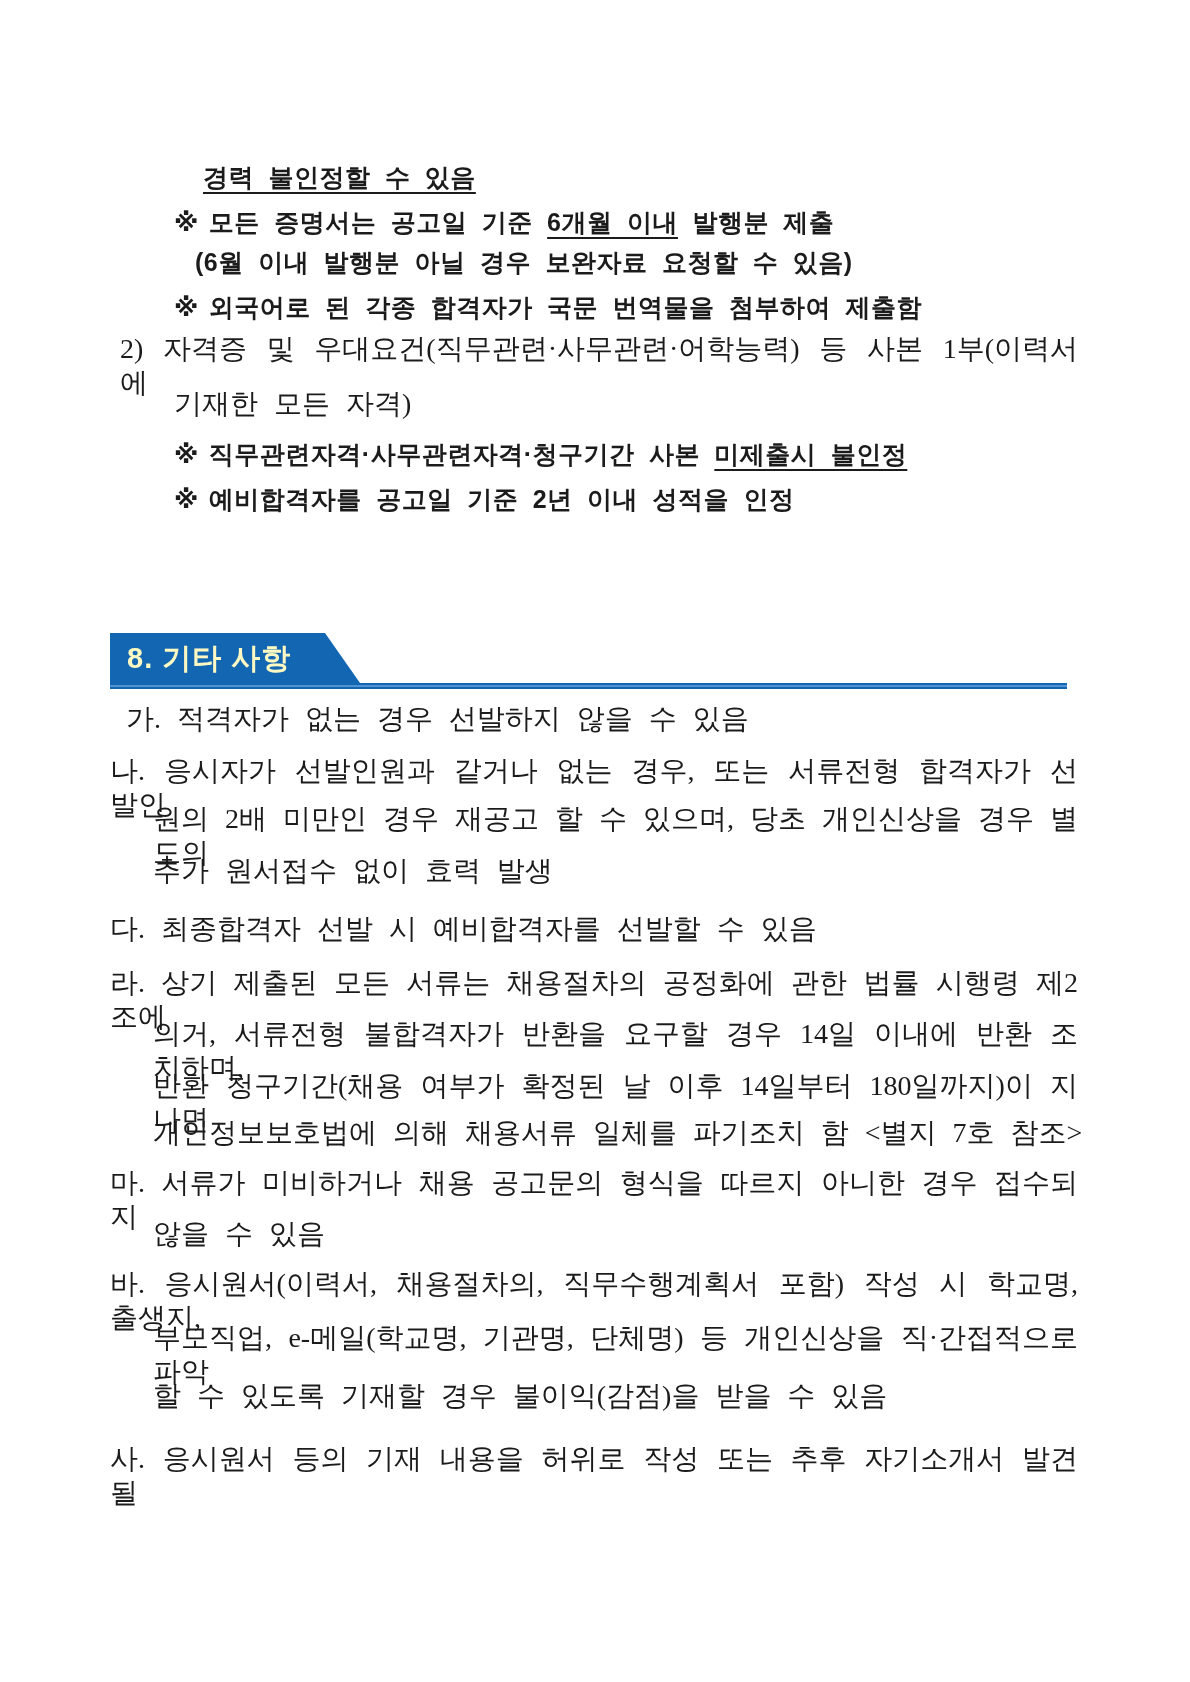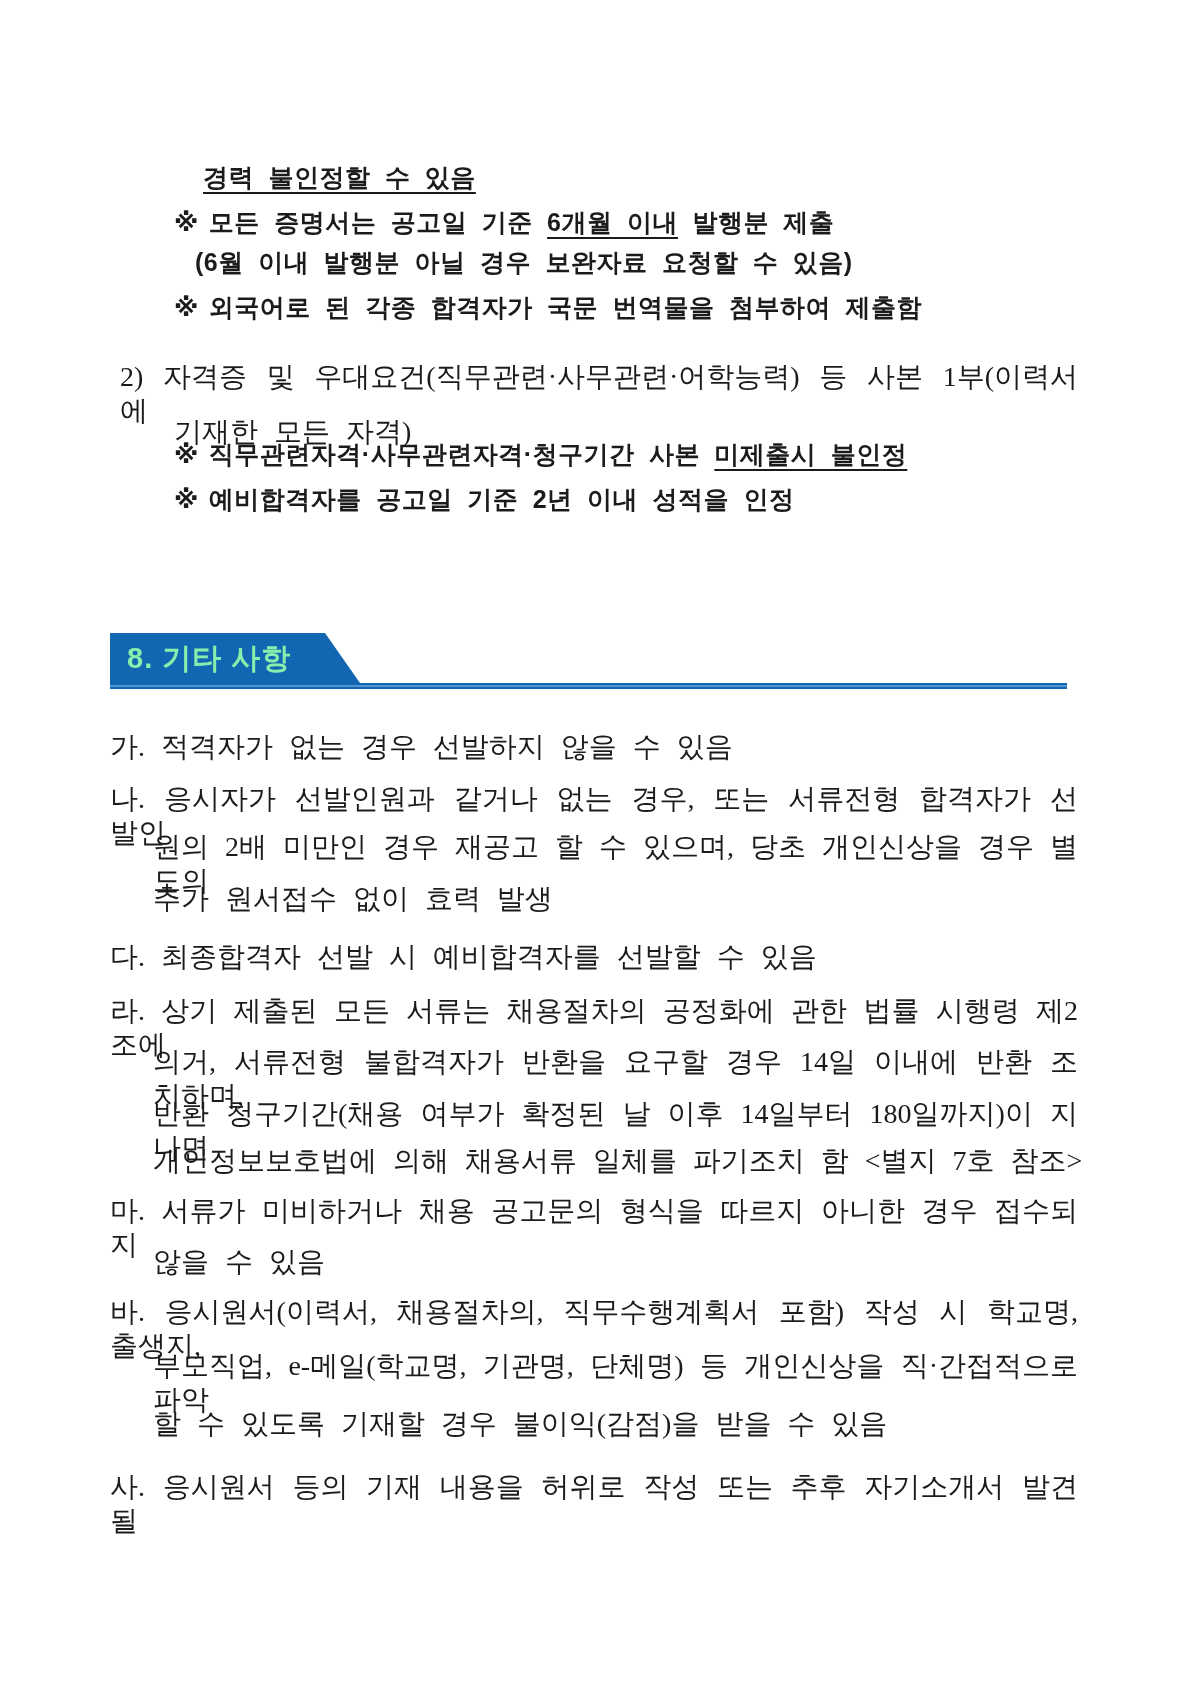--- a/index.html
+++ b/index.html
@@ -18,21 +18,20 @@
   }
   .line{
     position:absolute;
     white-space:nowrap;
     color:var(--ink);
   }
   .serif{
     font-family:"Liberation Serif","DejaVu Serif",serif;
     font-size:28px;line-height:34px;
     word-spacing:0.32em;
-    margin-top:28px;
   }
   .gothic{
     font-family:"Liberation Sans","DejaVu Sans",sans-serif;
     font-weight:bold;
     font-size:25px;line-height:30px;
     word-spacing:0.28em;
     letter-spacing:0.5px;
   }
   .just{
     white-space:normal;
@@ -53,21 +52,21 @@
     left:110px;top:633px;
     width:250px;height:50px;
     background:var(--banner);
     clip-path:polygon(0 0,215px 0,250px 100%,0 100%);
   }
   .banner-text{
     font-family:"Liberation Sans","DejaVu Sans",sans-serif;
     font-weight:bold;
     font-size:29px;
     line-height:50px;
-    color:#86efac;
+    color:#fef9c3;
     padding-left:17px;
     letter-spacing:1px;
     white-space:nowrap;
   }
   .rule{
     position:absolute;
     left:110px;top:683px;
     width:957px;height:2px;
     background:var(--rule-light);
     border-top:2px solid var(--banner);
@@ -102,21 +101,21 @@
   <div class="line gothic" style="top:484px;left:174px">
     <span class="mark">※</span><span>예비합격자를 공고일 기준 2년 이내 성적을 인정</span>
   </div>
 
 
   <div class="banner">
     <div class="banner-text">8. 기타 사항</div>
   </div>
   <div class="rule"></div>
 
-  <div class="line serif" style="top:702px;left:110px">가. 적격자가 없는 경우 선발하지 않을 수 있음</div>
+  <div class="line serif" style="top:702px;left:126px">가. 적격자가 없는 경우 선발하지 않을 수 있음</div>
 
   <div class="line serif just w-full" style="top:754px">나. 응시자가 선발인원과 같거나 없는 경우, 또는 서류전형 합격자가 선발인</div>
   <div class="line serif just w-ind" style="top:802px">원의 2배 미만인 경우 재공고 할 수 있으며, 당초 개인신상을 경우 별도의</div>
   <div class="line serif" style="top:854px;left:153px">추가 원서접수 없이 효력 발생</div>
 
   <div class="line serif" style="top:912px;left:110px">다. 최종합격자 선발 시 예비합격자를 선발할 수 있음</div>
 
   <div class="line serif just w-full" style="top:966px">라. 상기 제출된 모든 서류는 채용절차의 공정화에 관한 법률 시행령 제2조에</div>
   <div class="line serif just w-ind" style="top:1017px">의거, 서류전형 불합격자가 반환을 요구할 경우 14일 이내에 반환 조치하며,</div>
   <div class="line serif just w-ind" style="top:1069px">반환 청구기간(채용 여부가 확정된 날 이후 14일부터 180일까지)이 지나면</div>

